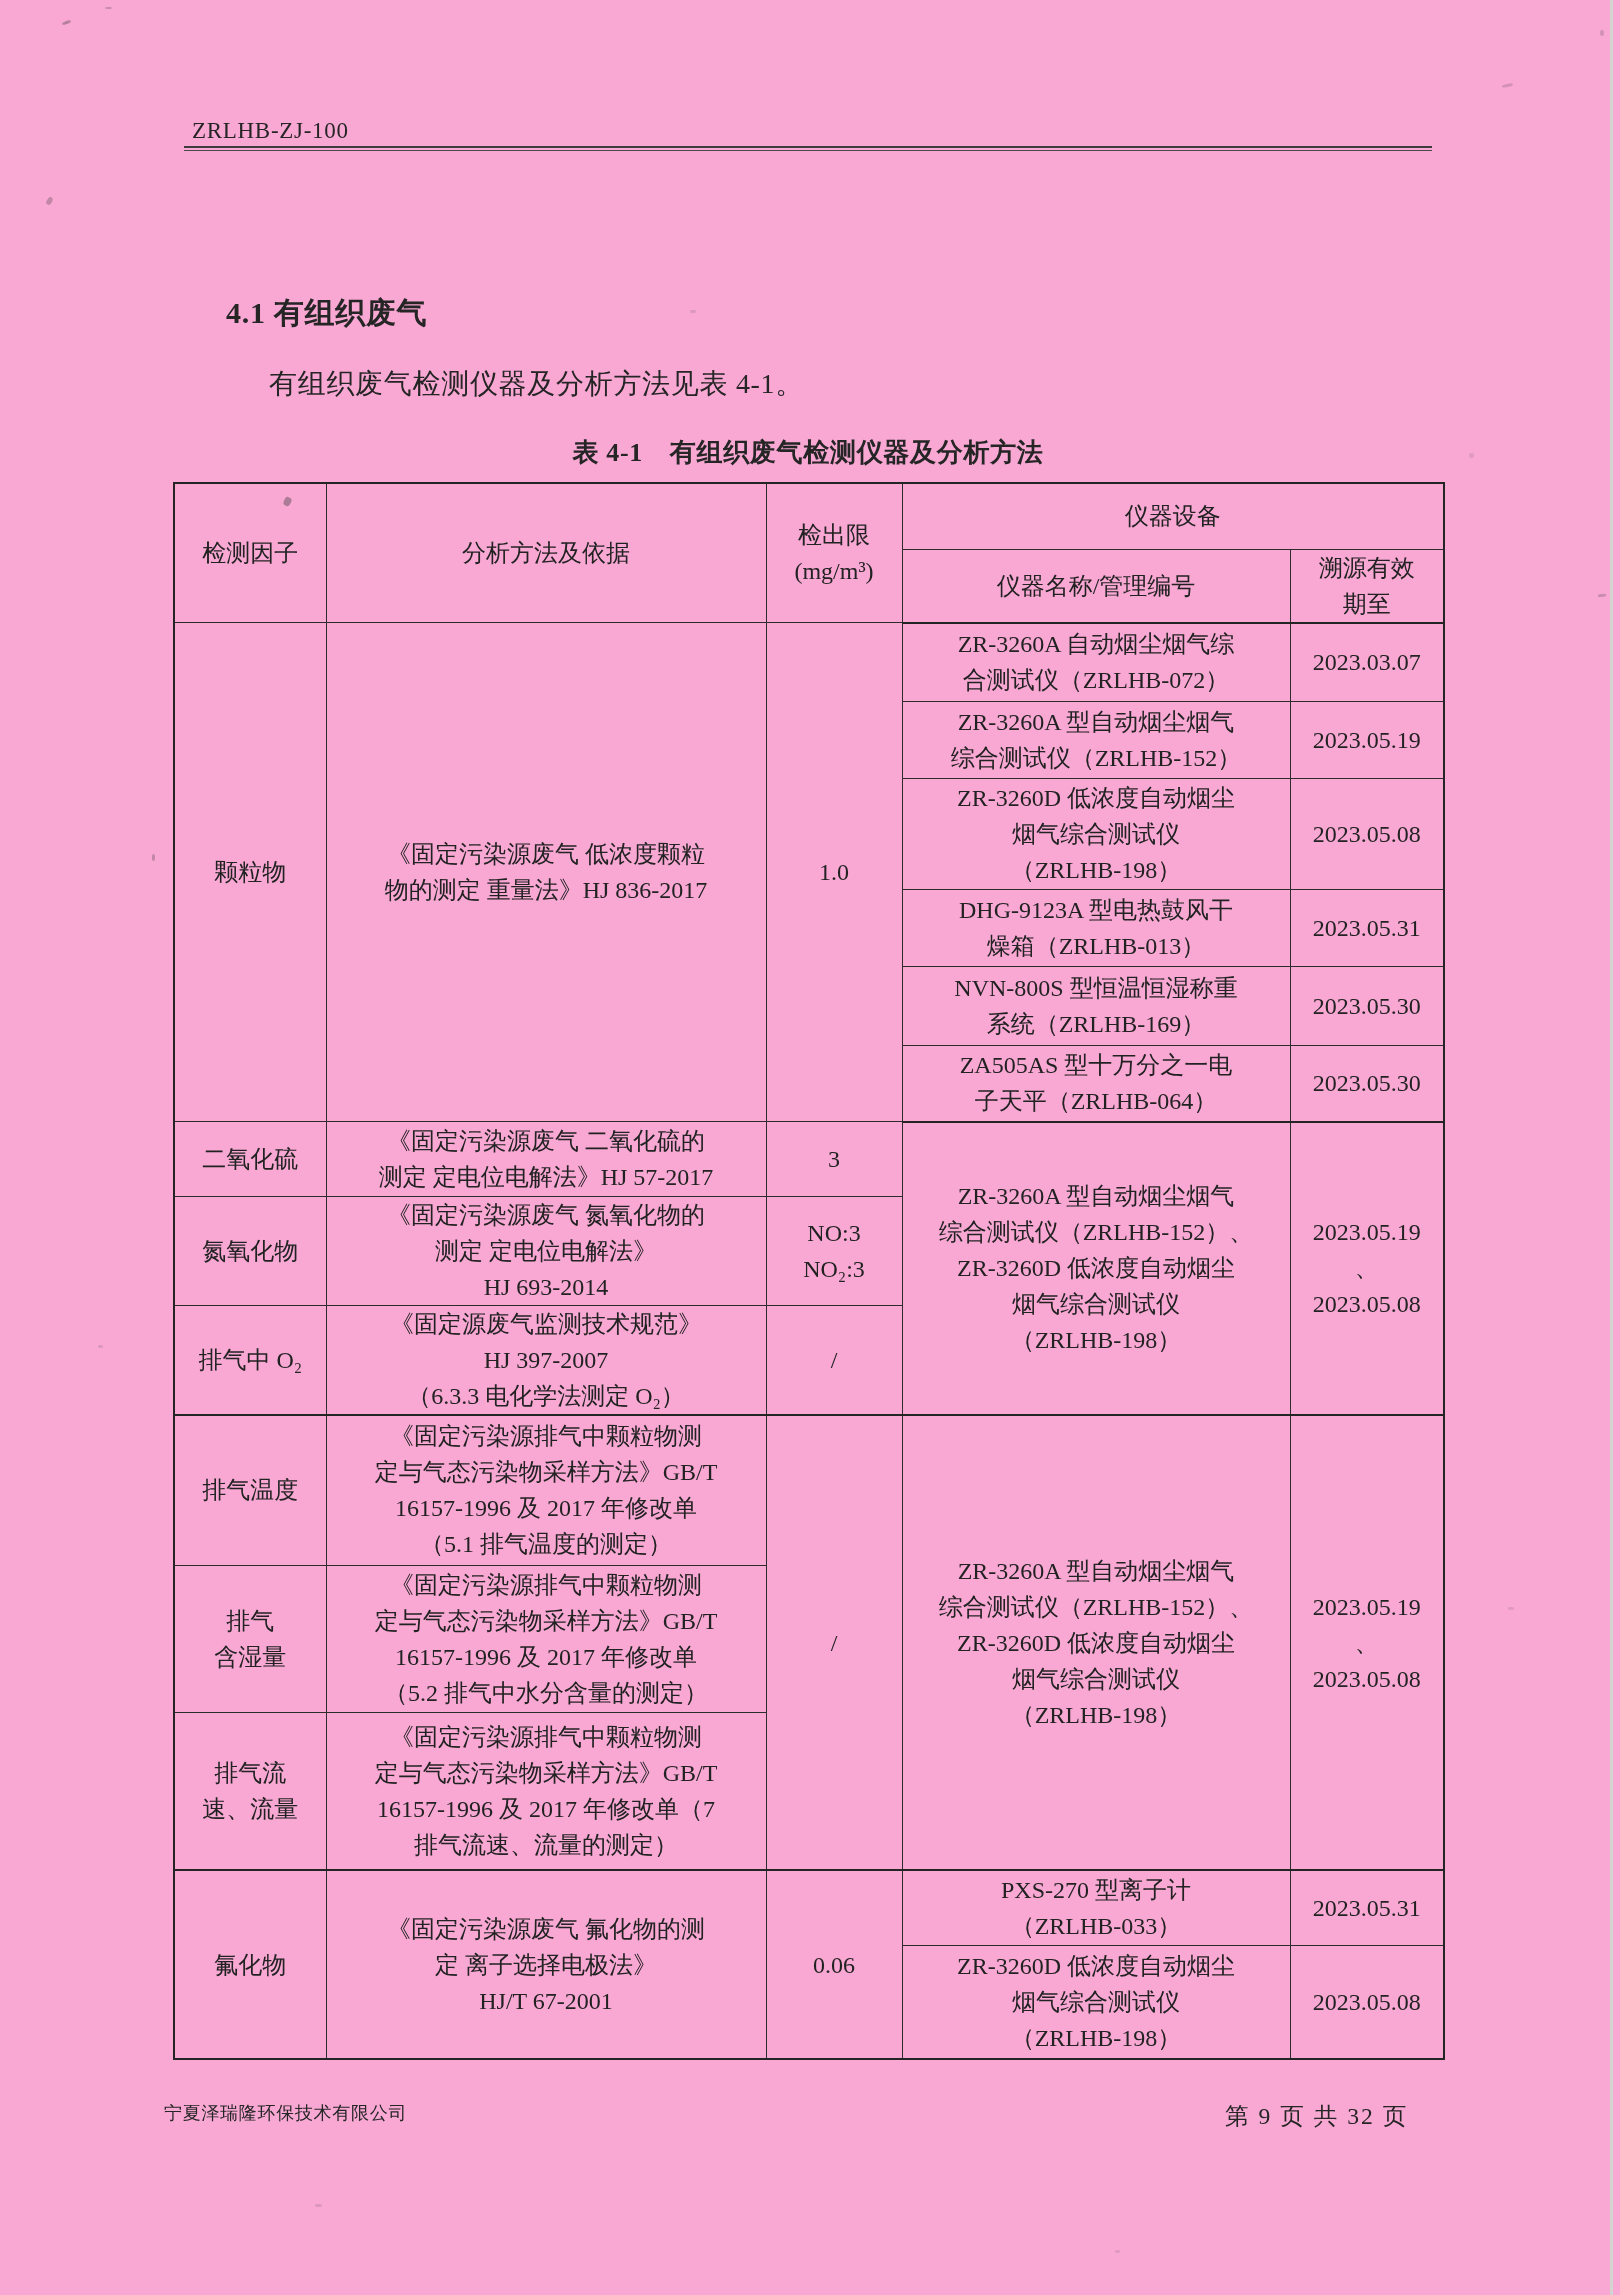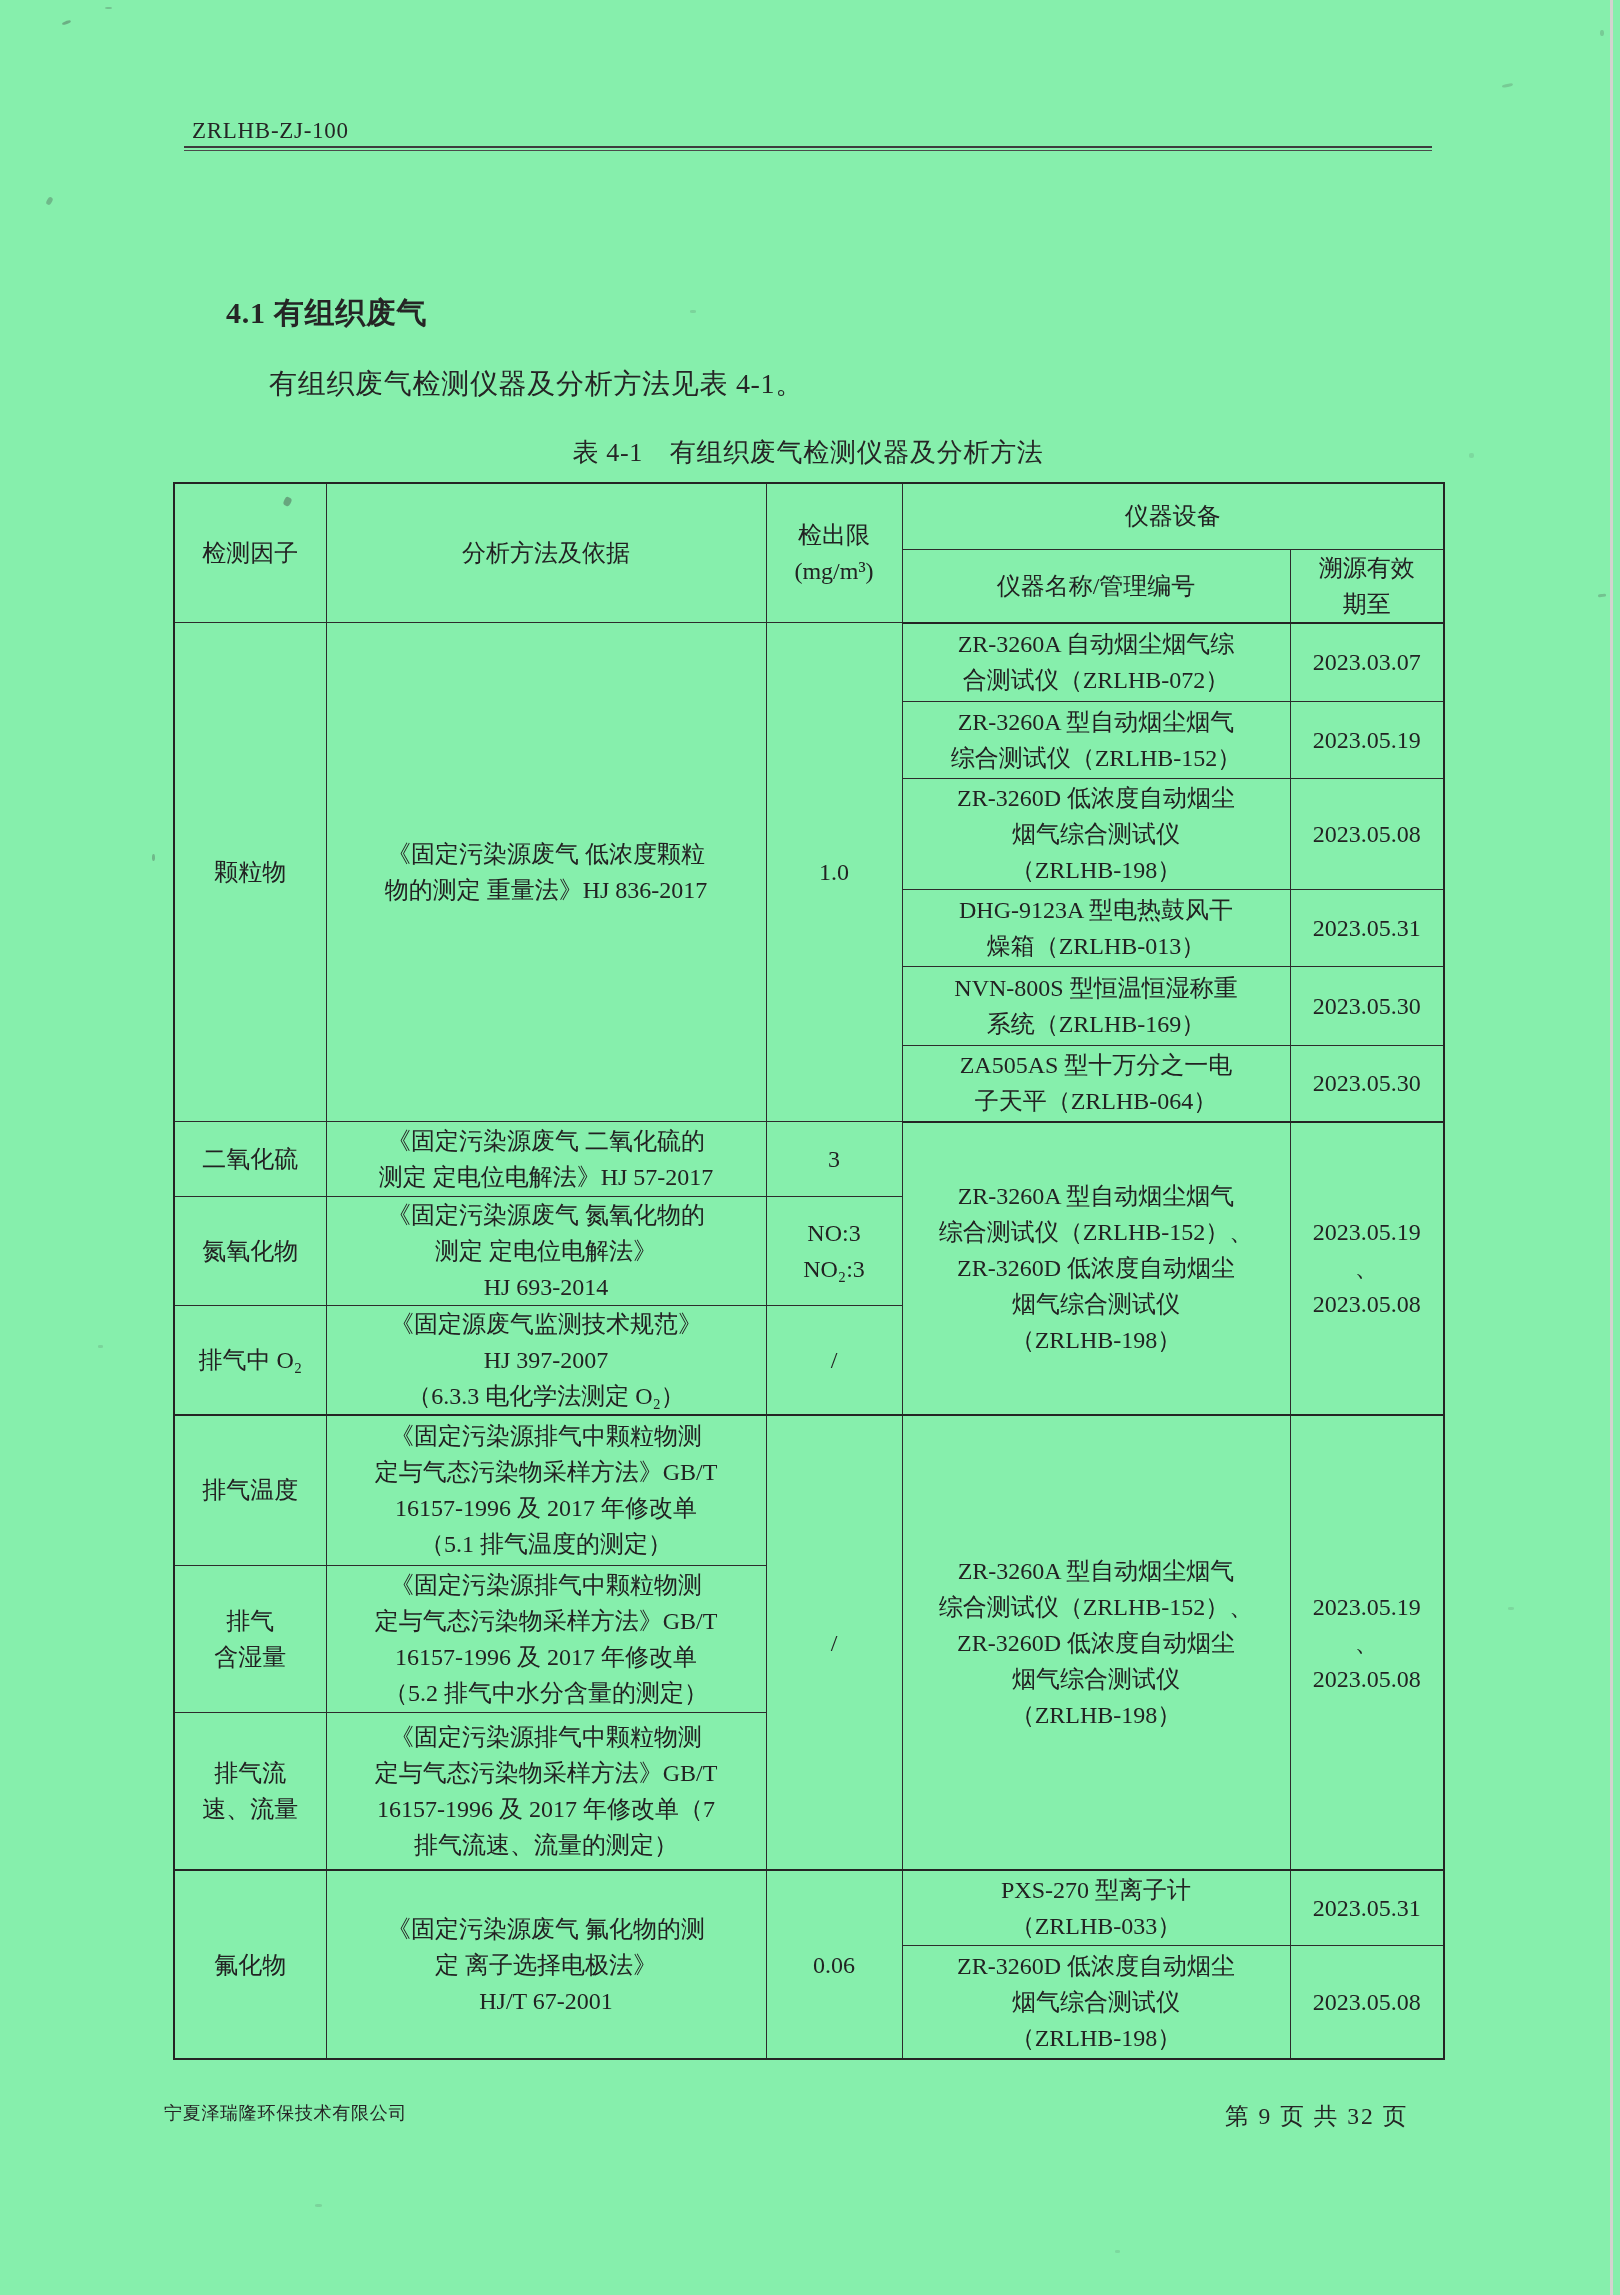--- a/index.html
+++ b/index.html
@@ -1,27 +1,27 @@
 <!DOCTYPE html>
 <html style="font-size:10.5px"><head>
 <meta charset="utf-8">
 <style>
   html,body{margin:0;padding:0;background:#e9e9e6;}
-  .page{position:relative;width:1621px;height:2295px;background:#86efac;overflow:hidden;
+  .page{position:relative;width:1621px;height:2295px;background:#f9a8d4;overflow:hidden;
         font-family:"Liberation Serif","DejaVu Serif",serif;color:#252525;}
   .abs{position:absolute;}
   
   .doccode{left:192px;top:118px;font-size:23px;letter-spacing:0.7px;}
   .doctitle{left:521px;top:114px;font-size:25px;}
   .hrule{left:184px;top:146px;width:1248px;height:2px;border-top:2px solid #3d3d3d;border-bottom:1.3px solid #4a4a4a;}
   
   .h1{left:188px;top:205px;font-size:37px;font-weight:bold;letter-spacing:1.3px;}
   .h2{left:226px;top:293px;font-size:30px;font-weight:bold;letter-spacing:0.7px;}
   .intro{left:269px;top:365px;font-size:28px;letter-spacing:0.7px;}
-  .caption{left:173px;top:435px;width:1270px;text-align:center;font-size:26px;font-weight:normal;letter-spacing:0.7px;}
+  .caption{left:173px;top:435px;width:1270px;text-align:center;font-size:26px;font-weight:bold;letter-spacing:0.7px;}
   
   table.main{position:absolute;left:173px;top:482px;width:1270px;table-layout:fixed;
              border-collapse:collapse;border:2.6px solid #242424;}
   table.main td{border:1.3px solid #2c2c2c;padding:0 3.9px;text-align:center;vertical-align:middle;
                 font-size:24px;line-height:1.5;color:#222;overflow:hidden;}
   .pre{white-space:pre-line;}
   .hdr{font-size:25px;}
   .lh-tight{line-height:1.32;}
   .lh-gas{line-height:1.85;}
   .lh-par{line-height:1.62;}

